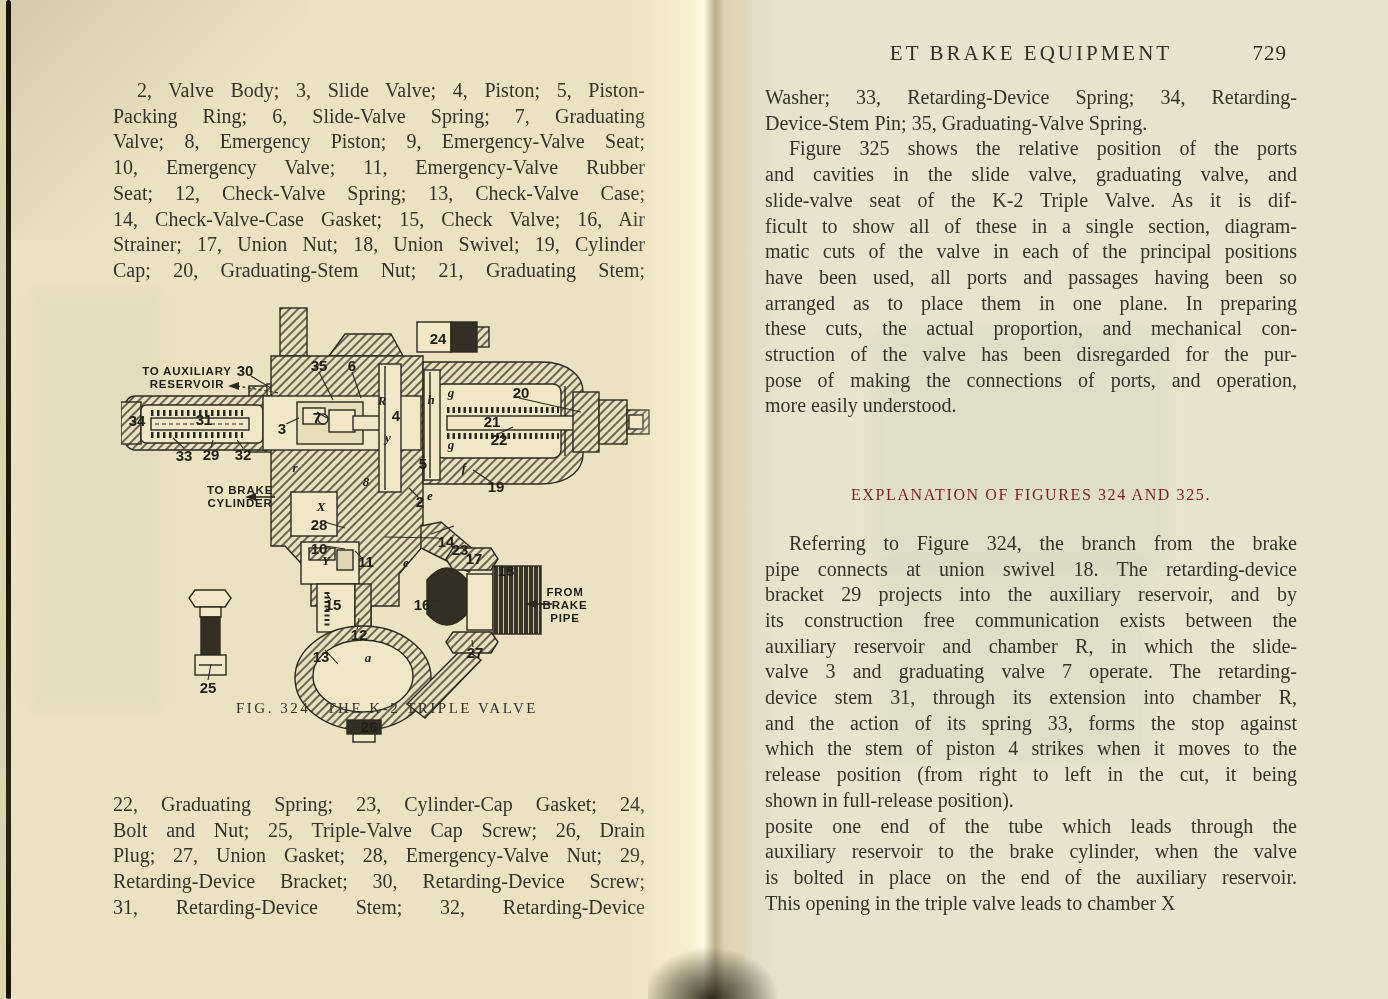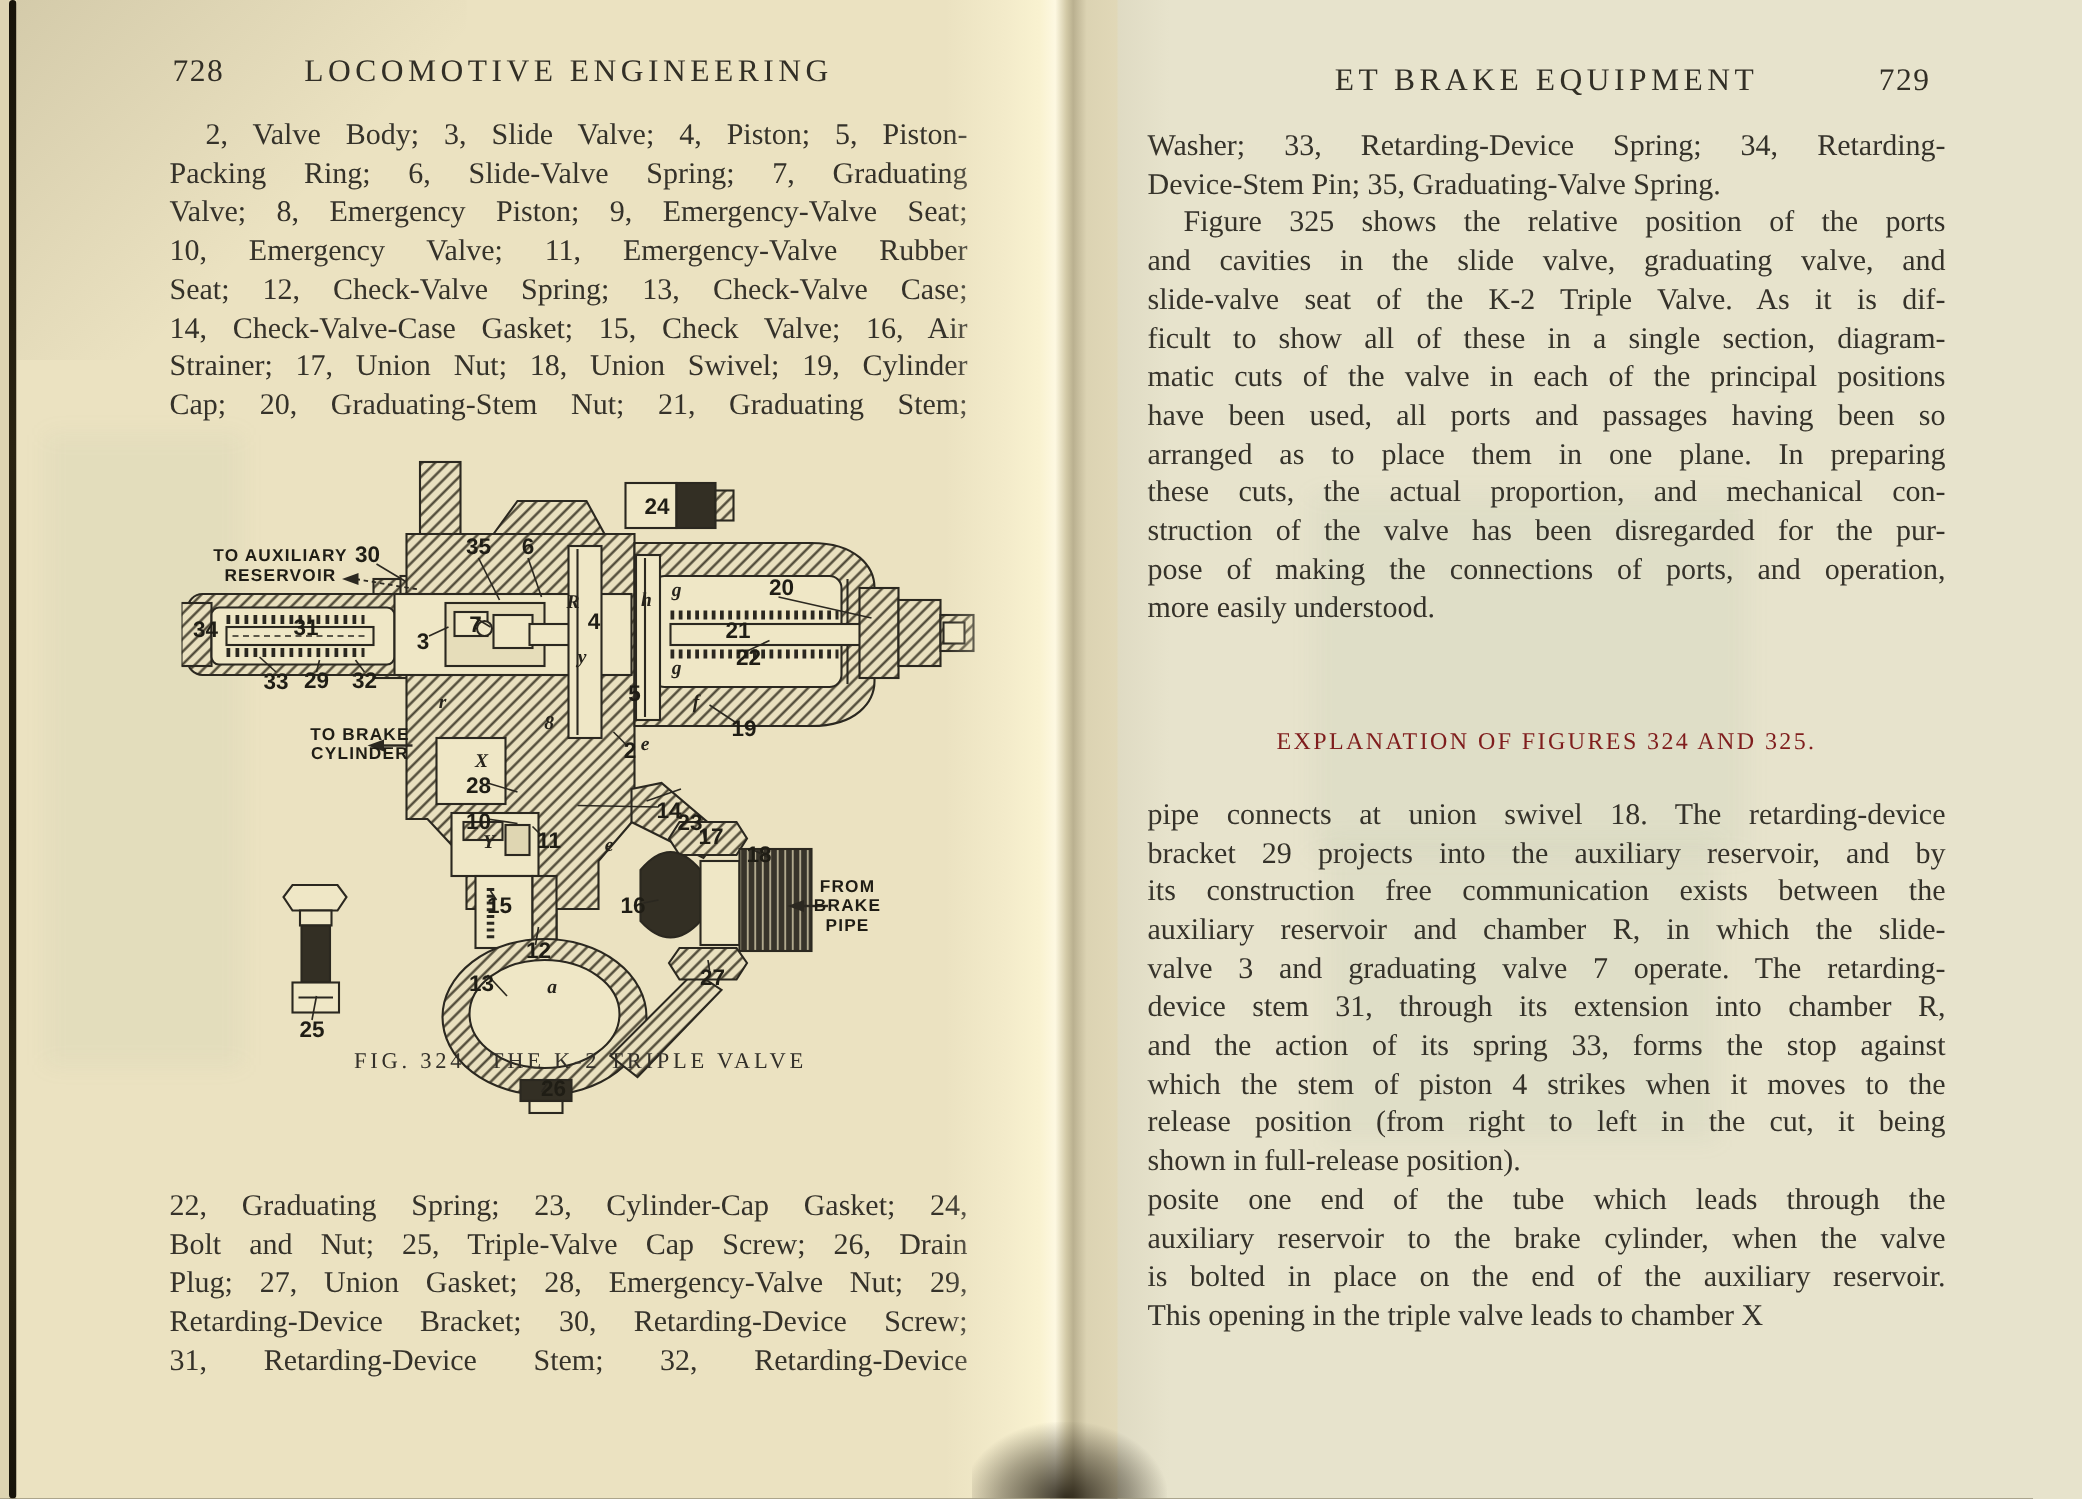--- a/index.html
+++ b/index.html
@@ -66,24 +66,20 @@
 <body>
 
 <div class="book">
   <div class="edge-strip"></div>
   <div class="edge-line"></div>
 
   <div class="page page-left">
     <div class="corner-shade"></div>
     <div class="ghost" style="left:20px;top:290px;width:130px;height:420px;"></div>
 
-    <div class="pg-head">
-      <span class="pg-num">728</span>
-      <span class="pg-title">LOCOMOTIVE ENGINEERING</span>
-    </div>
 
     <div class="col" id="leftTopPara">
         <div class="tline ind">2, Valve Body; 3, Slide Valve; 4, Piston; 5, Piston-</div>
         <div class="tline">Packing Ring; 6, Slide-Valve Spring; 7, Graduating</div>
         <div class="tline">Valve; 8, Emergency Piston; 9, Emergency-Valve Seat;</div>
         <div class="tline">10, Emergency Valve; 11, Emergency-Valve Rubber</div>
         <div class="tline">Seat; 12, Check-Valve Spring; 13, Check-Valve Case;</div>
         <div class="tline">14, Check-Valve-Case Gasket; 15, Check Valve; 16, Air</div>
         <div class="tline">Strainer; 17, Union Nut; 18, Union Swivel; 19, Cylinder</div>
         <div class="tline">Cap; 20, Graduating-Stem Nut; 21, Graduating Stem;</div>
@@ -301,20 +297,21 @@
           <div class="tline">matic cuts of the valve in each of the principal positions</div>
           <div class="tline">have been used, all ports and passages having been so</div>
           <div class="tline">arranged as to place them in one plane. In preparing</div>
           <div class="tline">these cuts, the actual proportion, and mechanical con-</div>
           <div class="tline">struction of the valve has been disregarded for the pur-</div>
           <div class="tline">pose of making the connections of ports, and operation,</div>
           <div class="tline lastln">more easily understood.</div>
         </div>
       <div class="sect-head">EXPLANATION OF FIGURES 324 AND 325.</div>
       <div>
+          <div class="tline ind">Referring to Figure 324, the branch from the brake</div>
           <div class="tline">pipe connects at union swivel 18. The retarding-device</div>
           <div class="tline">bracket 29 projects into the auxiliary reservoir, and by</div>
           <div class="tline">its construction free communication exists between the</div>
           <div class="tline">auxiliary reservoir and chamber R, in which the slide-</div>
           <div class="tline">valve 3 and graduating valve 7 operate. The retarding-</div>
           <div class="tline">device stem 31, through its extension into chamber R,</div>
           <div class="tline">and the action of its spring 33, forms the stop against</div>
           <div class="tline">which the stem of piston 4 strikes when it moves to the</div>
           <div class="tline">release position (from right to left in the cut, it being</div>
           <div class="tline lastln">shown in full-release position).</div>

